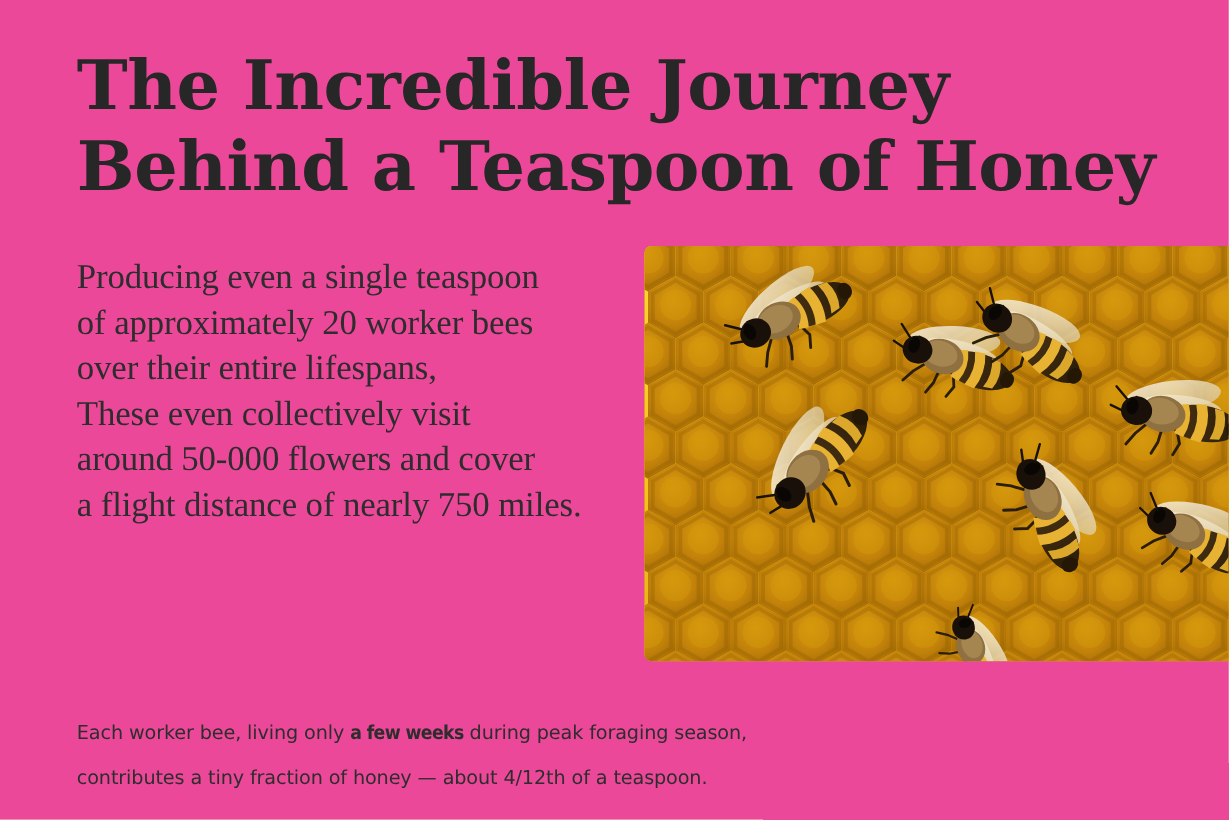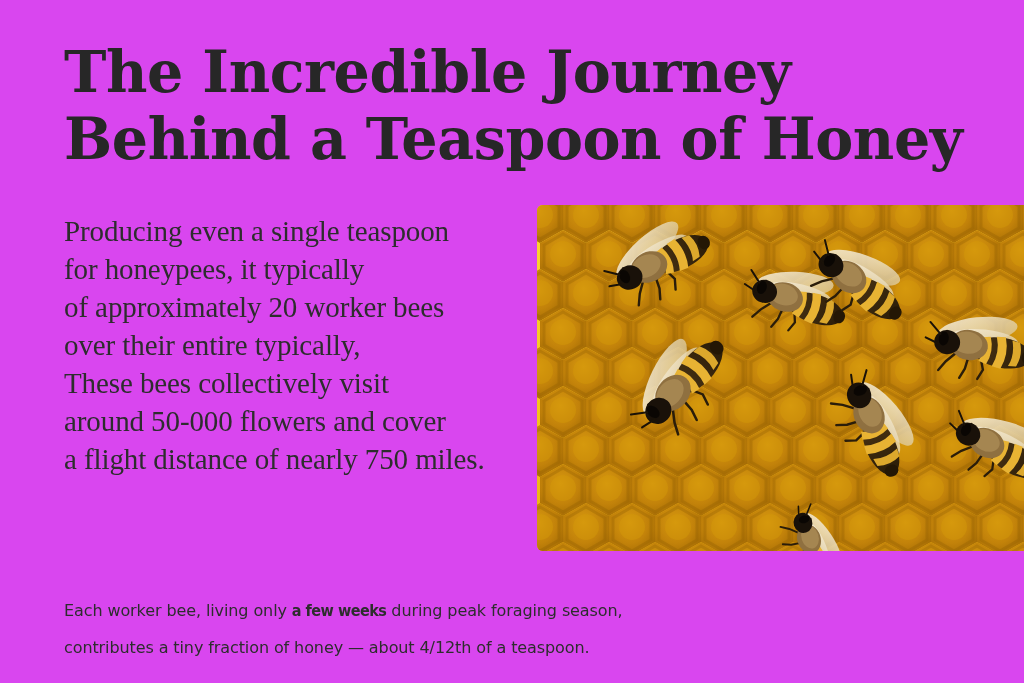--- a/index.html
+++ b/index.html
@@ -13,21 +13,21 @@
     overflow: hidden;
     background: #fcf2d4;
     font-family: "DejaVu Sans", sans-serif;
     -webkit-font-smoothing: antialiased;
   }
 
   .infographic {
     position: relative;
     width: 1024px;
     height: 683px;
-    background: #d946ef;
+    background: #ec4899;
     box-sizing: border-box;
   }
 
   
   .headline {
     position: absolute;
     left: 64px;
     top: 38px;
     width: 930px;
     margin: 0;
@@ -109,24 +109,23 @@
 <div class="infographic">
 
   <h1 class="headline">
     <span class="hl-line">The Incredible Journey</span>
     <span class="hl-line">Behind a Teaspoon of Honey</span>
   </h1>
 
   <div class="body-column">
     <p>
       <span class="bl">Producing even a single teaspoon</span>
-      <span class="bl">for honeypees, it typically</span>
       <span class="bl">of approximately 20 worker bees</span>
-      <span class="bl">over their entire typically,</span>
-      <span class="bl">These bees collectively visit</span>
+      <span class="bl">over their entire lifespans,</span>
+      <span class="bl">These even collectively visit</span>
       <span class="bl">around 50-000 flowers and cover</span>
       <span class="bl">a flight distance of nearly 750 miles.</span>
     </p>
   </div>
 
   <p class="closing-paragraph">
     <span class="bl"><span>Each worker bee, living only </span><span class="emph">a few weeks</span><span> during peak foraging season,</span></span>
     <span class="bl">contributes a tiny fraction of honey — about 4/12th of a teaspoon.</span>
   </p>
 

